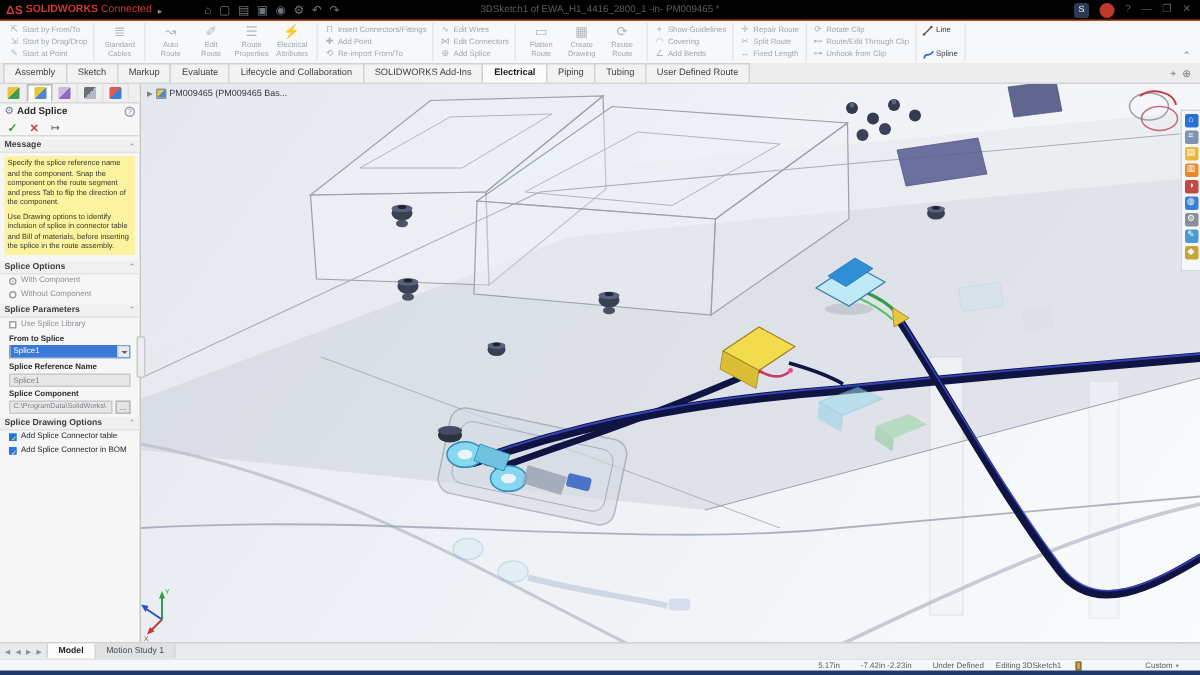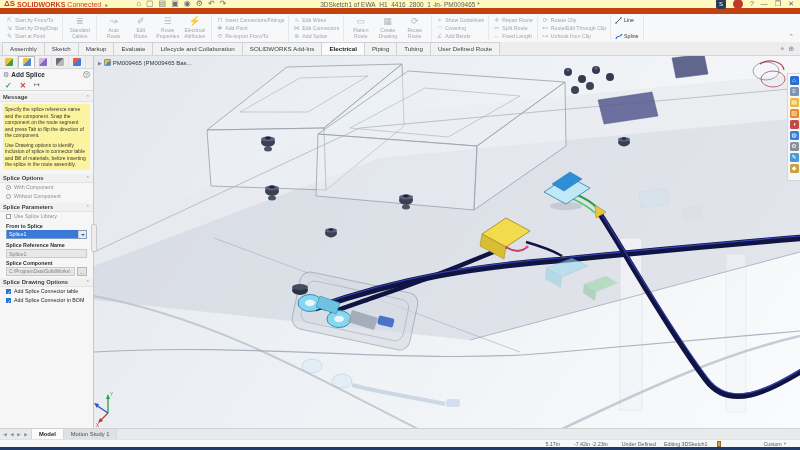--- a/index.html
+++ b/index.html
@@ -1,20 +1,20 @@
 <!DOCTYPE html>
 <html><head>
 <meta charset="utf-8">
 <style>
   * { margin:0; padding:0; box-sizing:border-box; }
   html,body { width:800px; height:450px; overflow:hidden; font-family:"Liberation Sans",sans-serif; background:#fff; }
   .app { width:800px; height:450px; display:flex; flex-direction:column; position:relative; }
 
   
-  .titlebar { height:14px; background:#fef9c3; border-bottom:6px solid #c2410c; display:flex; align-items:center; position:relative; font-size:7px; flex:0 0 14px; }
+  .titlebar { height:14px; background:#000000; border-bottom:1px solid #c2410c; display:flex; align-items:center; position:relative; font-size:7px; flex:0 0 14px; }
   .brand { display:flex; align-items:center; gap:2px; padding-left:4px; }
   .brand-logo { color:#cf3a2d; font-weight:bold; font-size:8px; line-height:8px; }
   .brand-name { color:#cf3a2d; font-weight:bold; font-size:7px; letter-spacing:0; }
   .brand-sub { color:#cf3a2d; font-size:7px; }
   .brand-arrow { color:#8a8a8a; font-size:6px; margin-left:2px; }
   .qa-icons { display:flex; align-items:center; gap:5px; margin-left:28px; }
   .qa-icons .qa { color:#6e7378; font-size:8px; line-height:10px; cursor:default; }
   .doc-title { position:absolute; left:0; right:0; text-align:center; color:#5a5d61; font-size:6.5px; pointer-events:none; }
   .win-controls { margin-left:auto; display:flex; align-items:center; gap:7px; padding-right:6px; z-index:2; }
   .win-controls .wc { font-size:7px; color:#5a5d61; line-height:10px; }

